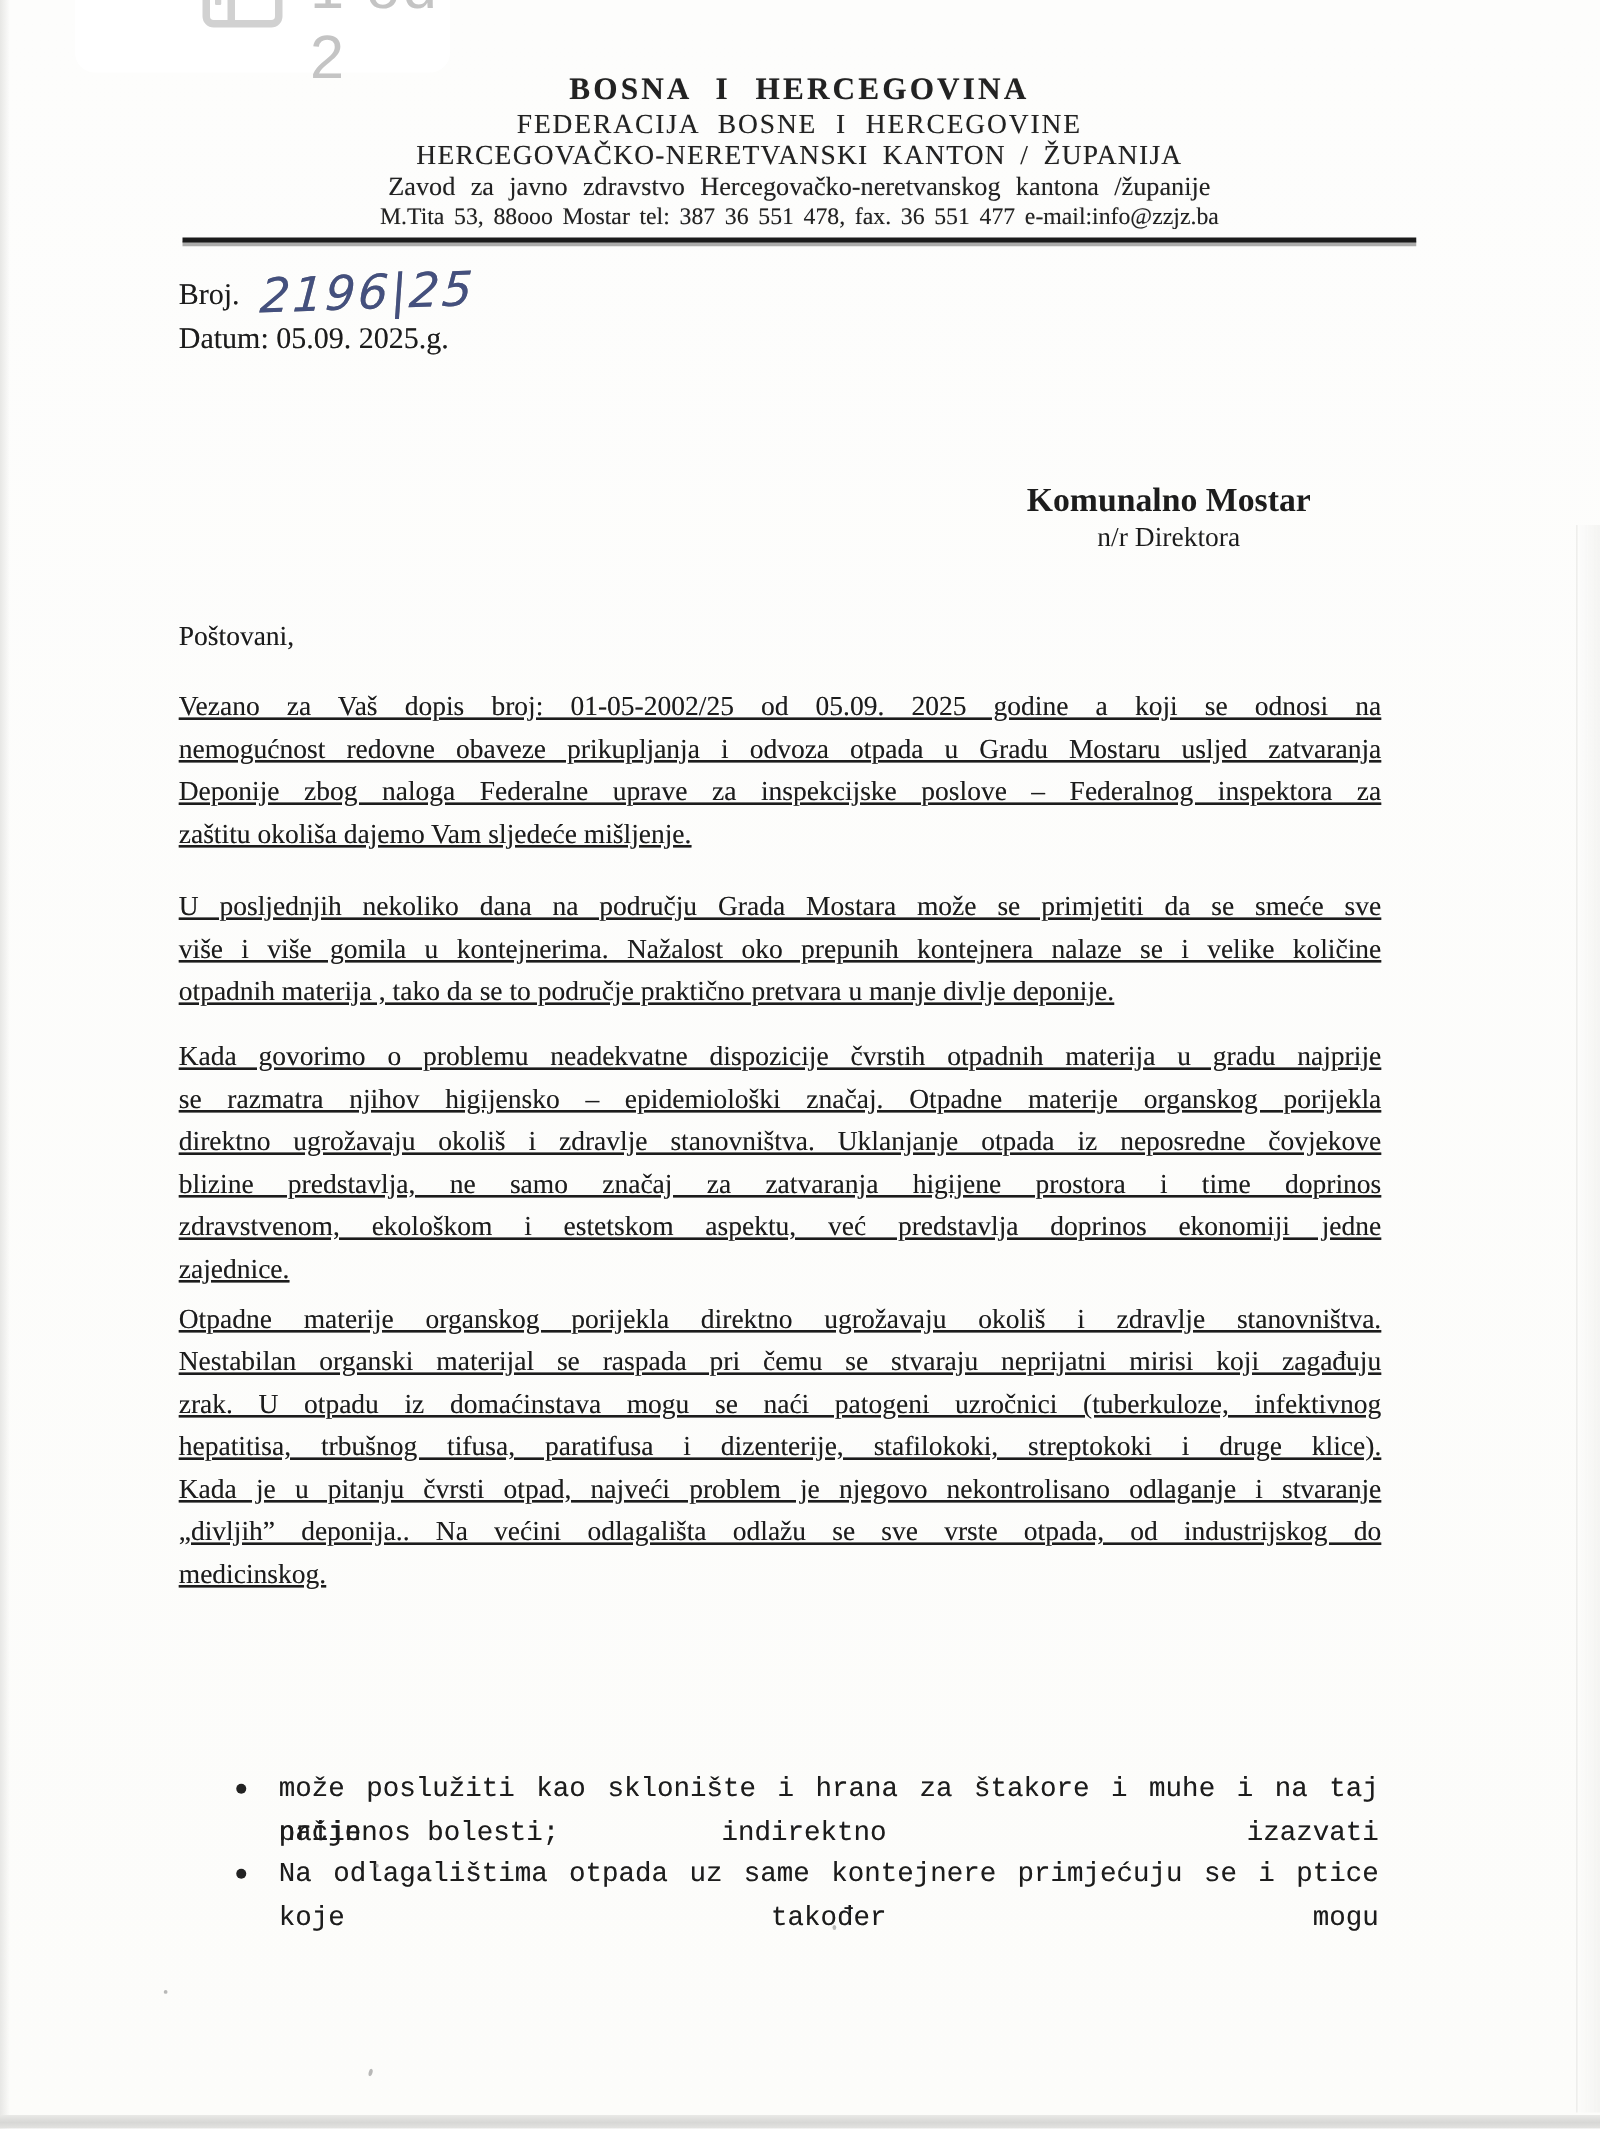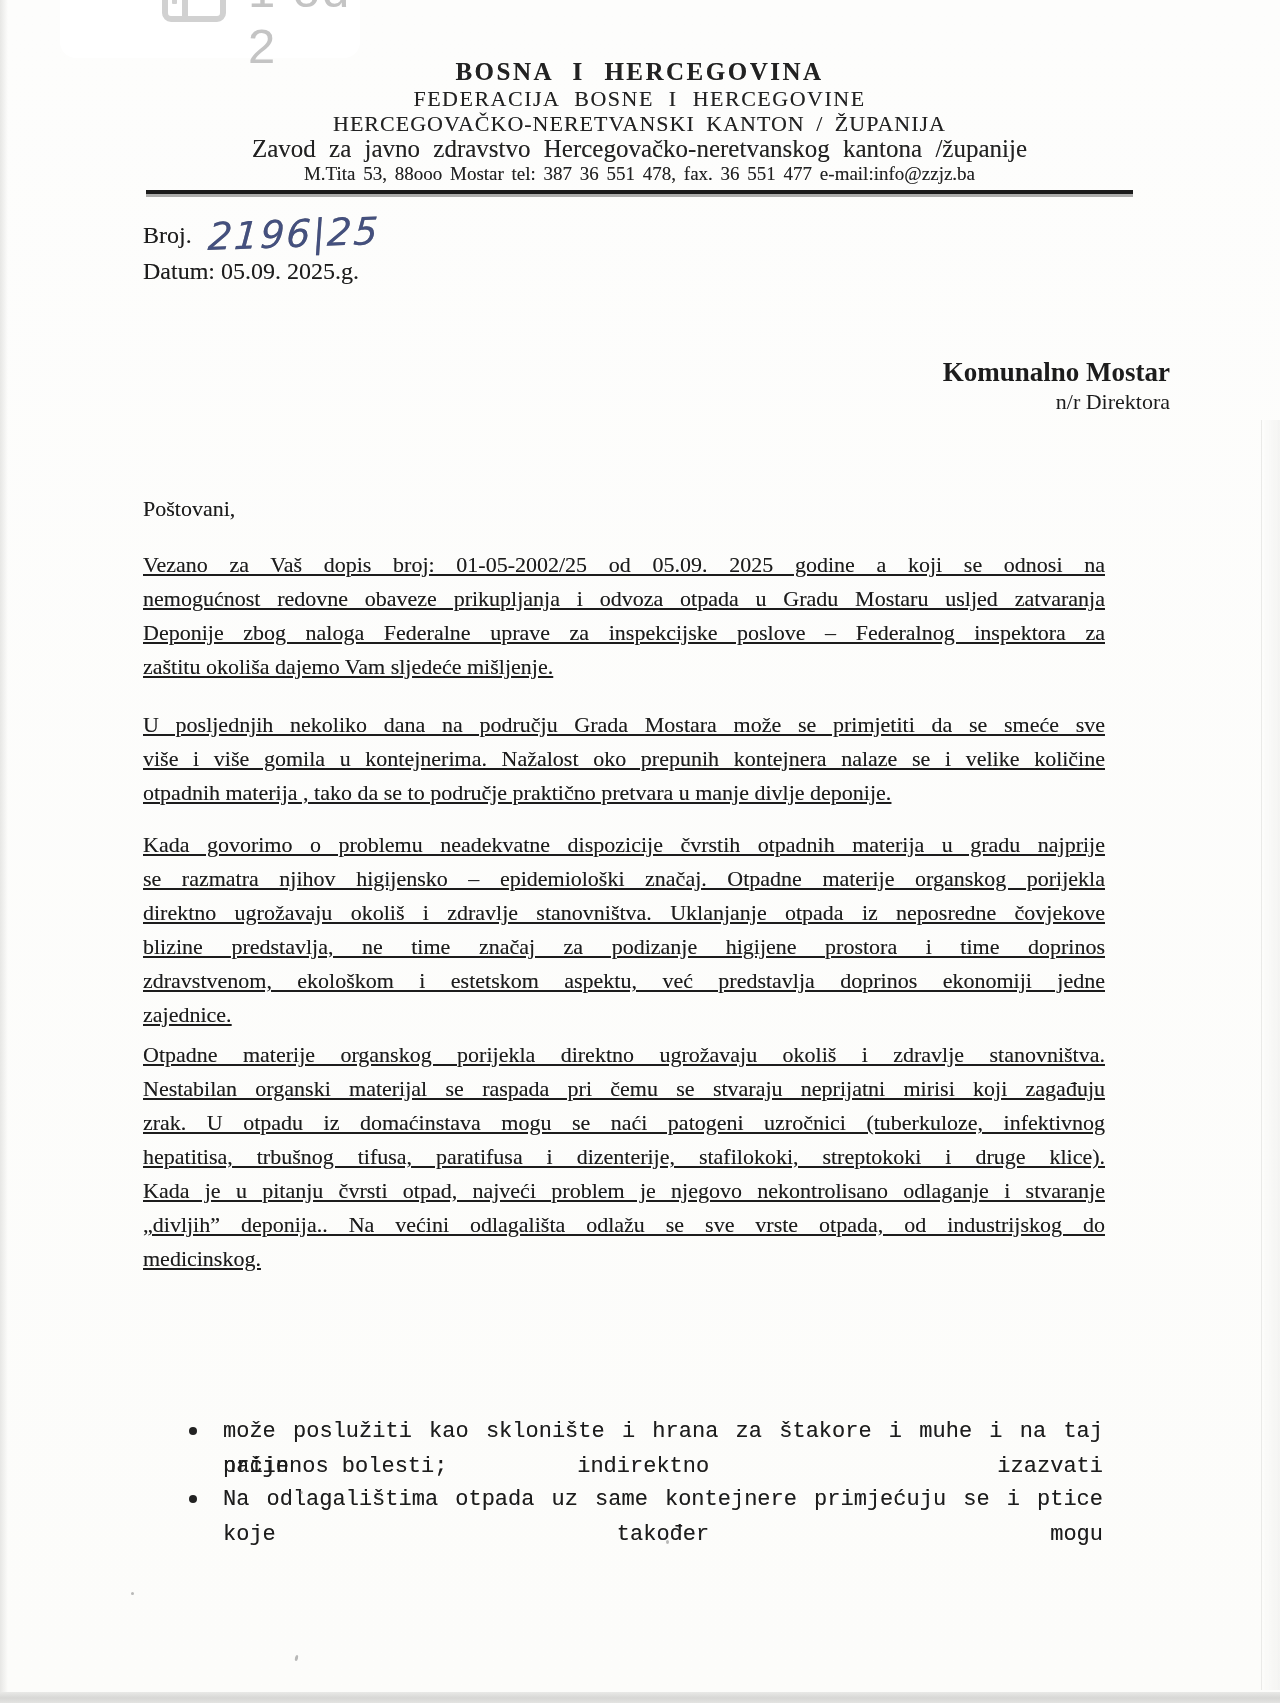--- a/index.html
+++ b/index.html
@@ -43,42 +43,42 @@
 
   
   .letterhead {
     position: absolute; left: 146px; top: 58px; width: 987px;
     text-align: center; color: #222;
     text-shadow: 0 0 .6px rgba(0,0,0,.35);
   }
   .lh-1 { font-size: 25px; line-height: 28px; letter-spacing: 2.5px; word-spacing: 11px; font-weight: bold; }
   .lh-2 { font-size: 22px; line-height: 25px; letter-spacing: 1.5px; word-spacing: 8px; }
   .lh-3 { font-size: 22px; line-height: 25px; letter-spacing: 1px; word-spacing: 5px; }
-  .lh-4 { font-size: 25px; line-height: 26px; word-spacing: 7px; }
+  .lh-4 { font-size: 21px; line-height: 26px; word-spacing: 7px; }
   .lh-5 { font-size: 19px; line-height: 24px; word-spacing: 3px; }
   .lh-rule {
     position: absolute; left: 146px; top: 190px; width: 987px; height: 4px;
     background: #1b1b1b;
     box-shadow: 0 3px 0 rgba(20,20,20,.35);
   }
 
   
   .broj-row { position: absolute; left: 143px; top: 216px; font-size: 24px; }
   .hw-number {
     display: inline-block; margin-left: 16px;
     font-family: "DejaVu Sans", sans-serif;
     font-style: italic; font-size: 38px; line-height: 36px;
     color: #44507e; letter-spacing: 2px;
     transform: rotate(-2deg) skewX(-6deg);
     vertical-align: -4px;
   }
   .datum-row { position: absolute; left: 143px; top: 258px; font-size: 24px; }
 
   
-  .recipient { position: absolute; left: 700px; top: 356px; width: 470px; text-align: right; }
+  .recipient { position: absolute; left: 700px; top: 384px; width: 470px; text-align: center; }
   .recipient-name { font-size: 27px; font-weight: bold; line-height: 32px; }
   .recipient-attn { font-size: 22px; line-height: 28px; }
 
   
   .salutation { position: absolute; left: 143px; top: 496px; font-size: 22px; }
   .para { position: absolute; left: 143px; width: 962px; font-size: 22px; text-decoration: underline; }
   .para > div { height: 34px; line-height: 34px; }
   .jline { text-align: justify; text-align-last: justify; }
   .lline { text-align: left; }
   .p1 { top: 548px; }
@@ -167,21 +167,21 @@
   <div class="para p2 body-shadow">
     <div class="jline">U posljednjih nekoliko dana na području Grada Mostara može se primjetiti da se smeće sve</div>
     <div class="jline">više i više gomila u kontejnerima. Nažalost oko prepunih kontejnera nalaze se i velike količine</div>
     <div class="lline">otpadnih materija , tako da se to područje praktično pretvara u manje divlje deponije.</div>
   </div>
 
   <div class="para p3 body-shadow">
     <div class="jline">Kada govorimo o problemu neadekvatne dispozicije čvrstih otpadnih materija u gradu najprije</div>
     <div class="jline">se razmatra njihov higijensko – epidemiološki značaj. Otpadne materije organskog porijekla</div>
     <div class="jline">direktno ugrožavaju okoliš i zdravlje stanovništva. Uklanjanje otpada iz neposredne čovjekove</div>
-    <div class="jline">blizine predstavlja, ne time značaj za podizanje higijene prostora i time doprinos</div>
+    <div class="jline">blizine predstavlja, ne samo značaj za zatvaranja higijene prostora i time doprinos</div>
     <div class="jline">zdravstvenom, ekološkom i estetskom aspektu, već predstavlja doprinos ekonomiji jedne</div>
     <div class="lline">zajednice.</div>
   </div>
 
   <div class="para p4 body-shadow">
     <div class="jline">Otpadne materije organskog porijekla direktno ugrožavaju okoliš i zdravlje stanovništva.</div>
     <div class="jline">Nestabilan organski materijal se raspada pri čemu se stvaraju neprijatni mirisi koji zagađuju</div>
     <div class="jline">zrak. U otpadu iz domaćinstava mogu se naći patogeni uzročnici (tuberkuloze, infektivnog</div>
     <div class="jline">hepatitisa, trbušnog tifusa, paratifusa i dizenterije, stafilokoki, streptokoki i druge klice).</div>
     <div class="jline">Kada je u pitanju čvrsti otpad, najveći problem je njegovo nekontrolisano odlaganje i stvaranje</div>

